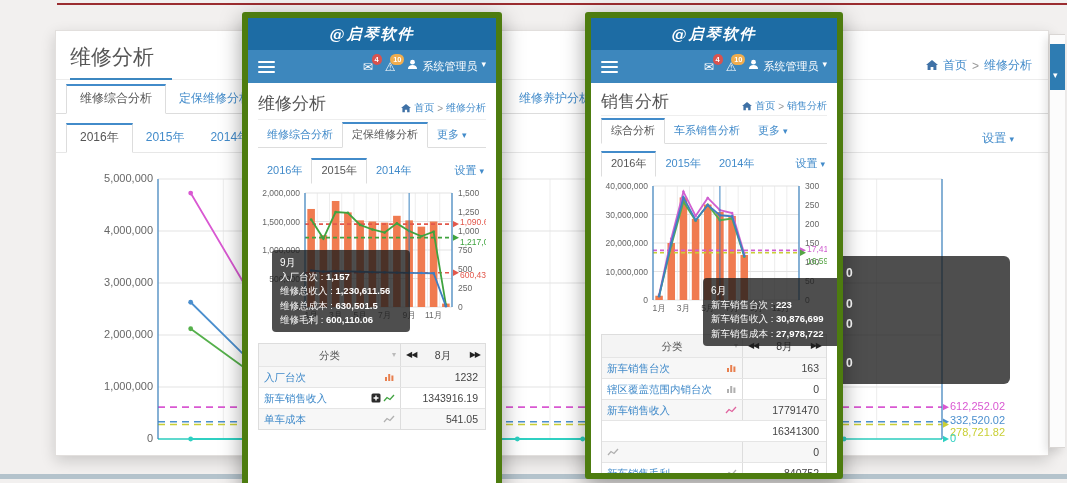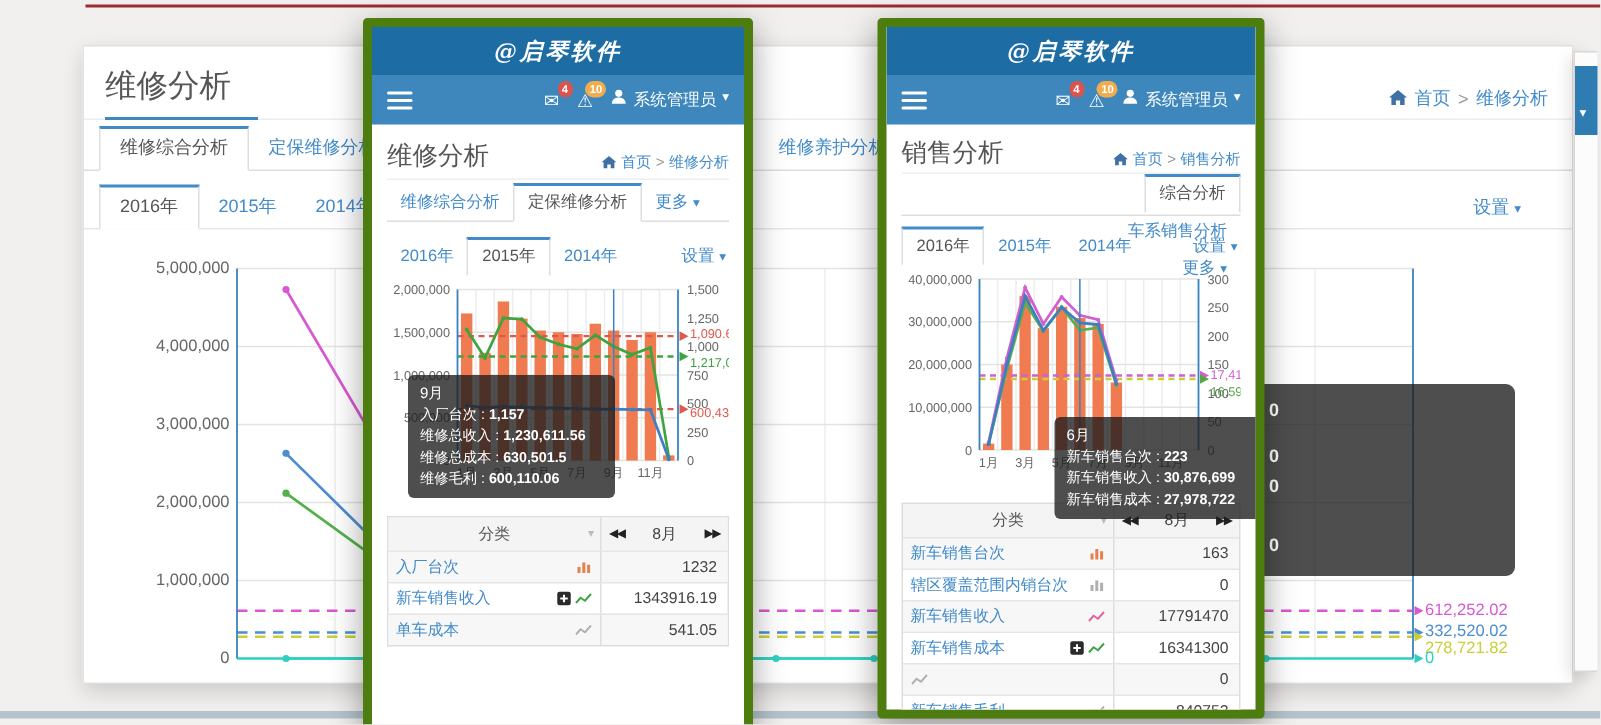--- a/index.html
+++ b/index.html
@@ -61,21 +61,21 @@
          padding:1px 3px;border-radius:6px;color:#fff;line-height:1.2;}
   .badge.red{background:#d9534f;} .badge.org{background:#f0ad4e;}
   .user{display:flex;gap:4px;align-items:flex-start;font-size:11px;}
   .pbody{padding:0 10px;position:relative;}
   .ptitle{display:flex;align-items:flex-end;margin-top:8px;height:24px;}
   #phone-right .ptitle{margin-top:6px;}
   .ptitle h2{margin:0;font-size:17px;font-weight:normal;color:#565656;flex:1;}
   .pcrumb{font-size:10px;color:#999;display:flex;gap:3px;align-items:center;white-space:nowrap;}
   .pcrumb .bl{color:#428bca;cursor:pointer;}
   .p-tabs{margin-top:4px;height:27px;border-top:1px solid #eee;padding-left:0;}
-  #phone-right .p-tabs{margin-top:2px;flex-direction:column;}
+  #phone-right .p-tabs{margin-top:2px;}
   .p-tabs .tab,.p-years .tab{font-size:11px;padding:5px 9px;}
   .p-tabs .tab.active,.p-years .tab.active{padding-top:3px;}
   .p-years{margin-top:9px;height:26px;border-bottom:none;position:relative;padding-left:0;}
   #phone-right .p-years{margin-top:6px;}
   .p-settings{position:absolute;right:2px;bottom:5px;color:#428bca;font-size:11px;cursor:pointer;}
   .pchart{margin-top:2px;}
   
   .ptable{margin-top:4px;border:1px solid #ddd;font-size:10.5px;background:#fff;}
   .prow{display:flex;height:20px;line-height:20px;border-top:1px solid #e5e5e5;}
   .prow:first-child{border-top:none;}
@@ -572,32 +572,20 @@
               <span class="lbl">新车销售收入</span>
               <span class="icons">
                 <svg width="12" height="10" viewBox="0 0 12 10">
                   <polyline points="1,8 4,4.5 7,6.5 11,2" fill="none" stroke="#e0649f" stroke-width="1.3"></polyline>
                 </svg>
               </span>
             </div>
             <div class="c2">17791470</div>
           </div>
           <div class="prow">
-            <div class="c1">
-              <span class="lbl">新车销售成本</span>
-              <span class="icons">
-                <svg width="10" height="10" viewBox="0 0 10 10">
-                  <rect x="0.5" y="0.5" width="9" height="9" rx="1.5" fill="#2b2b2b"></rect>
-                  <path d="M5 2.5v5M2.5 5h5" stroke="#fff" stroke-width="1.4"></path>
-                </svg>
-                <svg width="12" height="10" viewBox="0 0 12 10">
-                  <polyline points="1,8 4,4.5 7,6.5 11,2" fill="none" stroke="#3fa33f" stroke-width="1.3"></polyline>
-                </svg>
-              </span>
-            </div>
             <div class="c2">16341300</div>
           </div>
           <div class="prow">
             <div class="c1">
               <span class="icons">
                 <svg width="12" height="10" viewBox="0 0 12 10">
                   <polyline points="1,8 4,4.5 7,6.5 11,2" fill="none" stroke="#b0b0b0" stroke-width="1.3"></polyline>
                 </svg>
               </span>
             </div>

